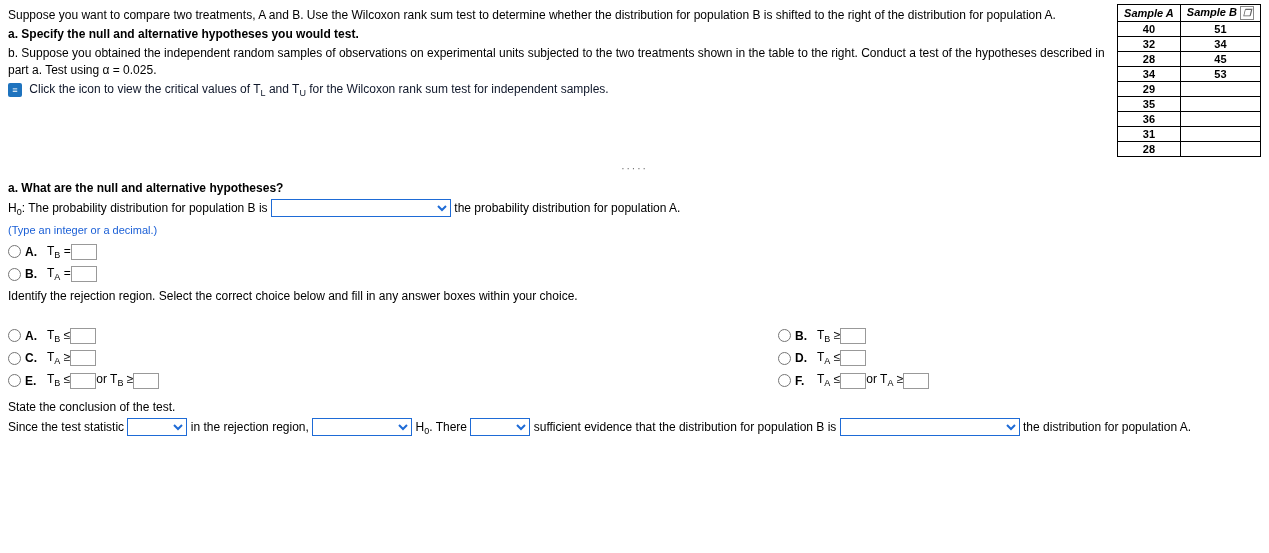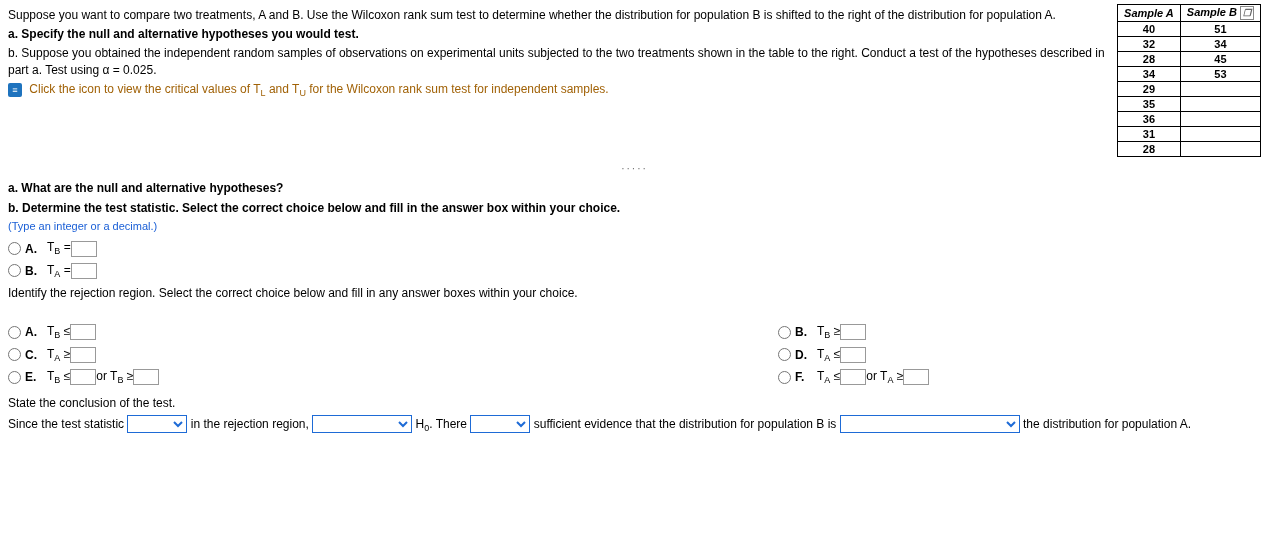--- a/index.html
+++ b/index.html
@@ -12,21 +12,21 @@
     box-sizing: border-box;
     position: relative;
   }
   .top { display:flex; }
   .top-left { flex:1; padding-right: 8px; }
   .top-right { }
   .data-table { border-collapse: collapse; font-size: 11px; }
   .data-table td, .data-table th { border:1px solid #000; padding:1px 6px; text-align:center;font-weight:bold; }
   .data-table th { font-weight:bold;font-style:italic; }
   .pop-icon { display:inline-block; width:12px; height:12px; border:1px solid #888; font-size:9px; text-align:center; line-height:12px; vertical-align:middle; color:#666;}
-  .blue-link { color:#a16207; }
+  .blue-link { color:#0f172a; }
   .doc-icon { display:inline-block; width:14px; height:14px; background:#1e73be; color:#fff; font-size:9px; text-align:center; line-height:14px; border-radius:2px; vertical-align:middle; margin-right:4px;}
   .dots-sep { text-align:center; letter-spacing:2px; color:#666; font-size:10px; margin:6px 0;}
   .sect { margin: 4px 0; }
   .hint { color:#1a5fd6; font-size:11px;}
   select.blue-sel { border:1px solid #1e6bd6; color:#1e6bd6; font-size:11px; padding:0 2px; height:18px; background:#fff;}
   select.blue-sel.wide { width:180px; }
   select.blue-sel.mid { width:100px; }
   select.blue-sel.short { width:60px; }
   input.numbox { border:1px solid #999; width:24px; height:14px; font-size:11px; padding:0; vertical-align:middle;}
   .radio-row { display:flex; }
@@ -98,24 +98,28 @@
           </tr>
     </tbody>
       </table>
   </div>
 </div>
 
 <div class="dots-sep">·····</div>
 
 <div class="sect">
   <p><b>a. What are the null and alternative hypotheses?</b></p>
+  <p>
+    <span>H</span><span class="sub">0</span><span>: The probability distribution for population B is</span>
+    <select class="blue-sel wide"><option></option></select>
+    <span>the probability distribution for population A.</span>
+  </p>
 </div>
 
 <div class="sect">
-  <p><b>b. Determine the test statistic. Select the correct choice below and fill in the answer box within your choice.</b></p>
   <p class="hint">(Type an integer or a decimal.)</p>
   <div class="opt">
     <input type="radio" name="ts" style="">
     <span class="opt-label">A.</span>
     <span><span>T</span><span class="sub">B</span><span> = </span></span>
     <input class="numbox" style="">
   </div>
   <div class="opt">
     <input type="radio" name="ts" style="">
     <span class="opt-label">B.</span>

